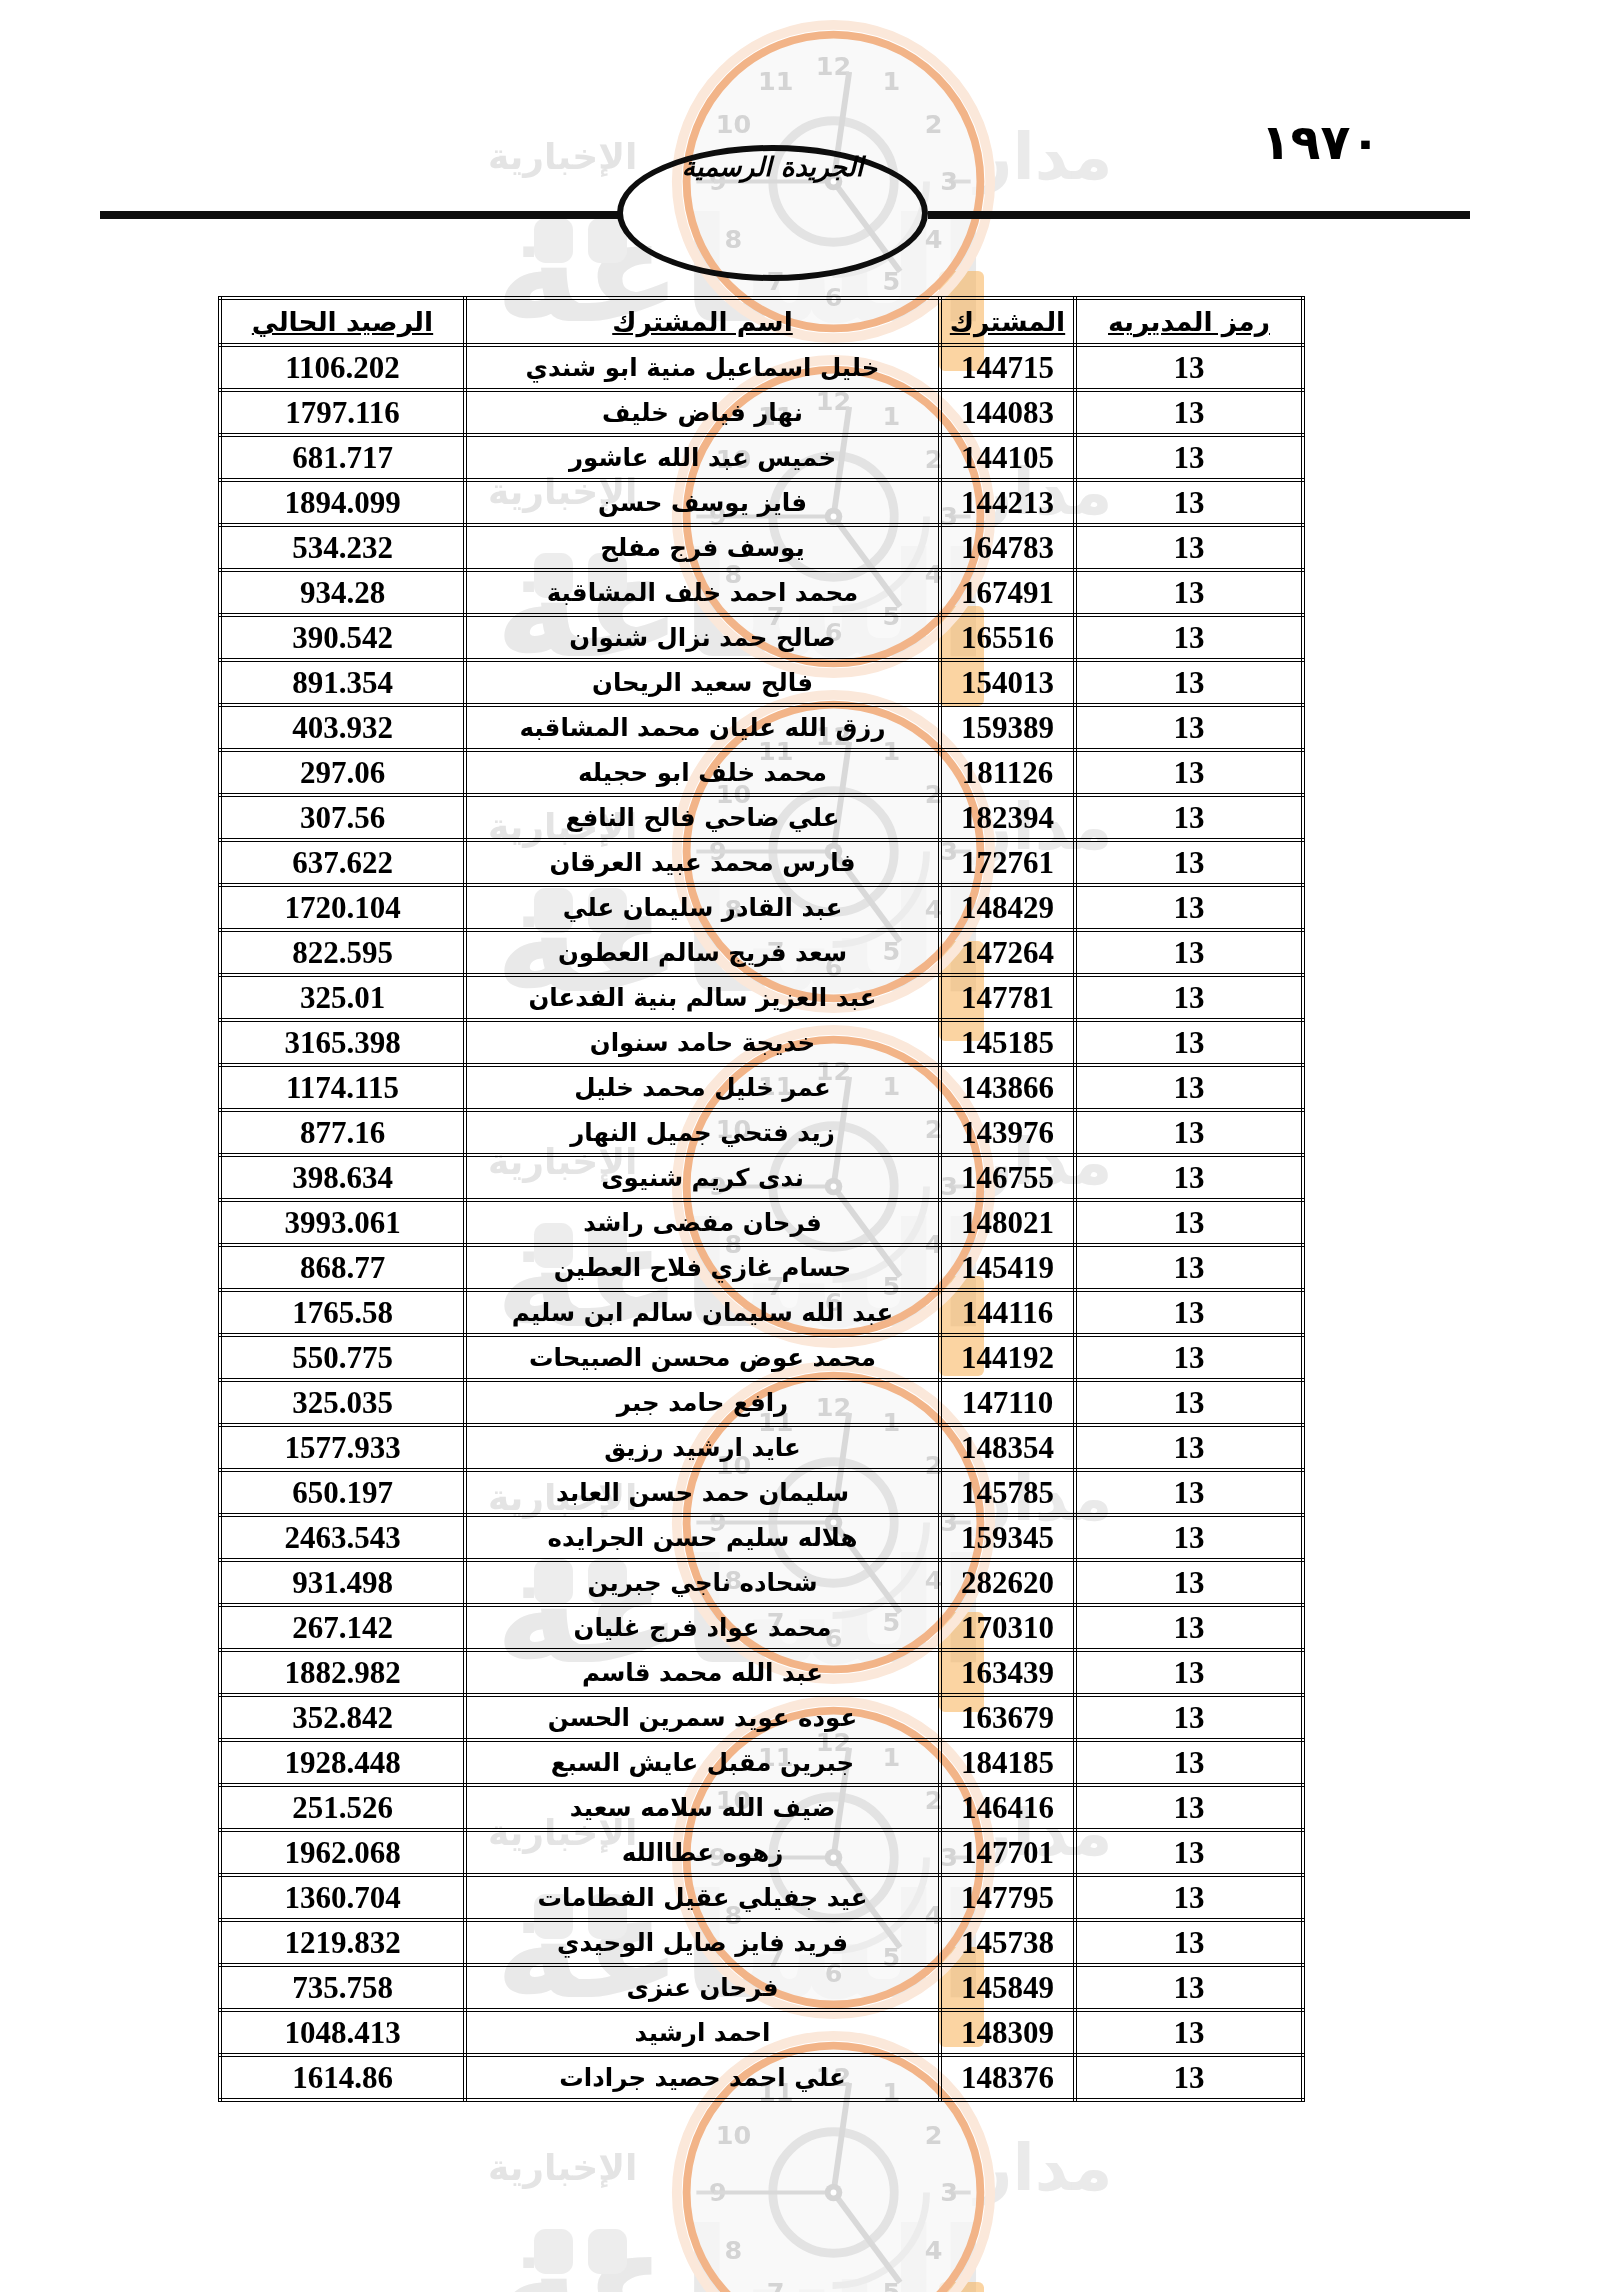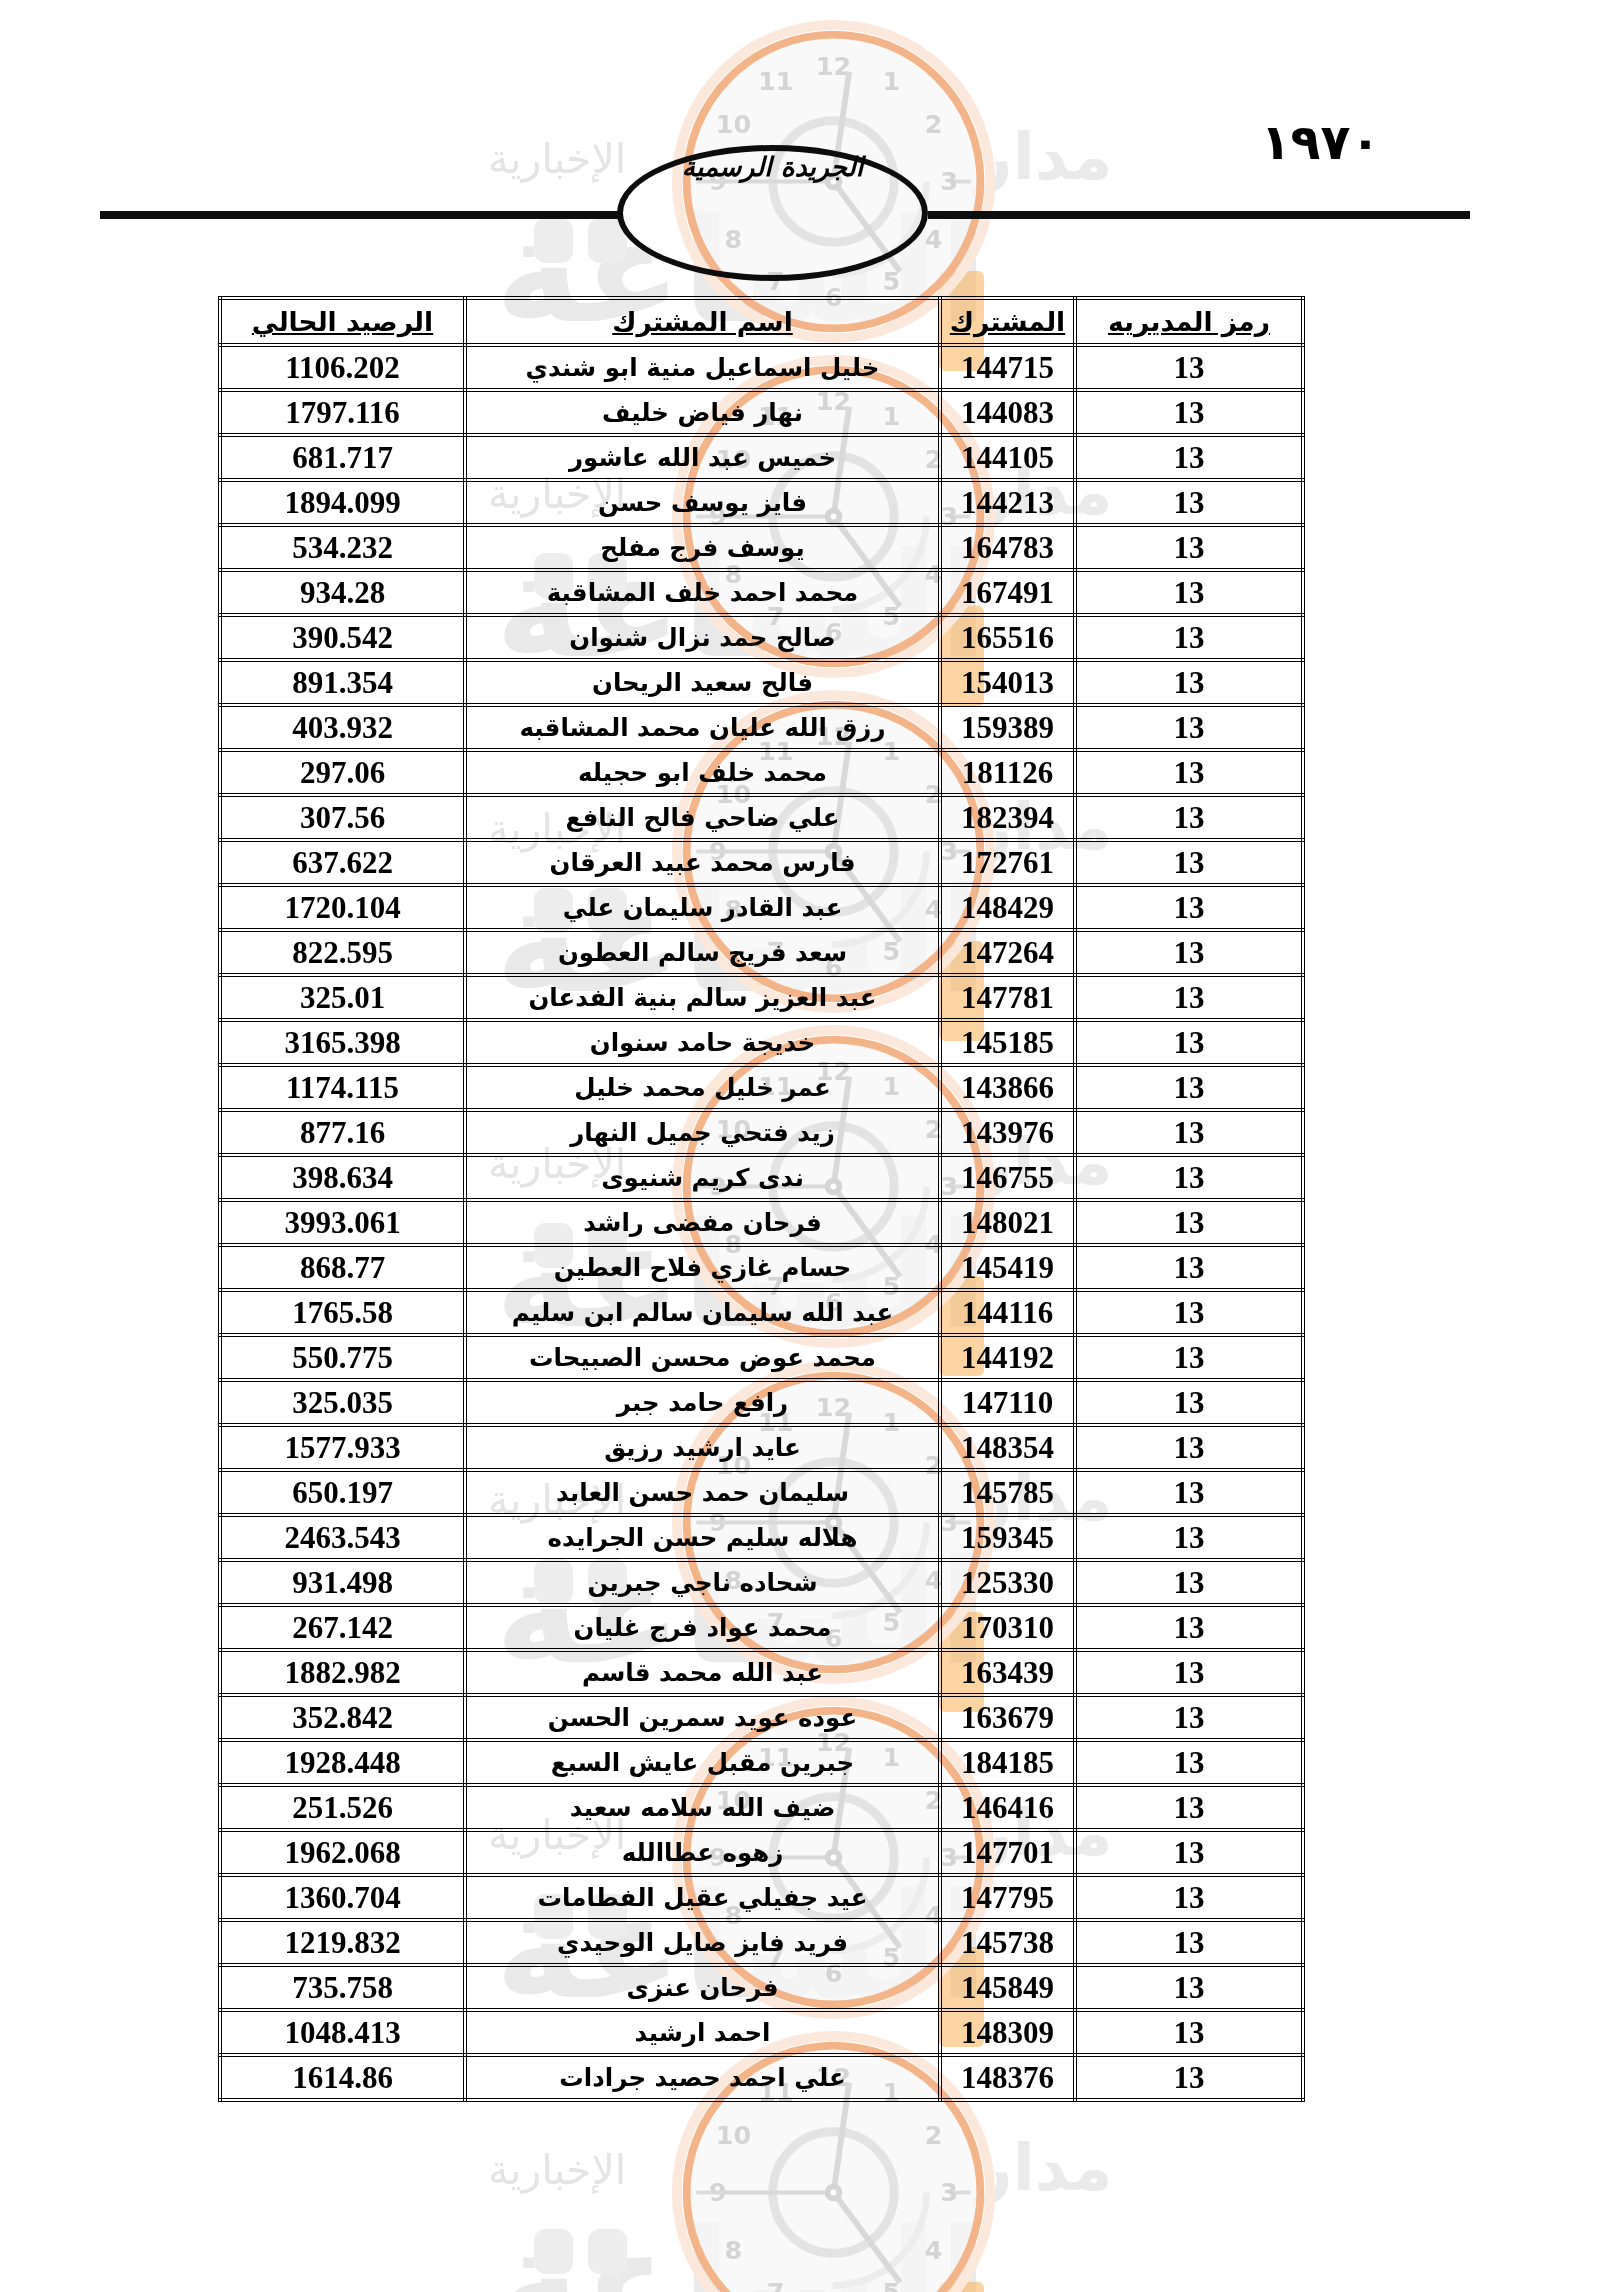--- a/index.html
+++ b/index.html
@@ -7,21 +7,21 @@
     width:1621px;height:2293px;
     background:#ffffff;
     position:relative;
     overflow:hidden;
     font-family:"DejaVu Sans",sans-serif;
   }
   
   .wm-layer{position:absolute;inset:0;z-index:0;pointer-events:none;}
   .wm-tile{position:absolute;left:0;width:1621px;height:335px;}
   .wm-tile > *{position:absolute;}
-  .wm-ikhbaria{left:488px;top:125px;font-size:41px;font-weight:normal;color:#e4e4e4;direction:rtl;line-height:1;}
+  .wm-ikhbaria{left:488px;top:125px;font-size:36px;font-weight:bold;color:#e4e4e4;direction:rtl;line-height:1;}
   .wm-dot{width:39px;height:45px;border-radius:11.8px;background:#ededed;top:204px;}
   .wm-dot.d1{left:534px;}
   .wm-dot.d2{left:588px;}
   .wm-madar{left:975px;top:110px;font-size:65px;font-weight:bold;color:#eaeaea;direction:rtl;line-height:1;}
   .wm-saa{left:495px;top:184px;font-size:145px;font-weight:bold;color:#e9e9e9;direction:rtl;line-height:1;}
   .wm-orange{left:939px;top:257px;width:45px;height:100px;background:#f8b055;opacity:.55;border-radius:5.9px;}
   .wm-clock{left:667px;top:1px;}
   
   .rule{position:absolute;top:211px;height:7.8px;background:#0d0d0d;z-index:1;}
   .rule-left{left:100px;width:518px;}
@@ -476,21 +476,21 @@
         <td class="num">650.197</td>
       </tr>
       <tr>
         <td class="num">13</td>
         <td class="num">159345</td>
         <td class="aname">هلاله سليم حسن الجرايده</td>
         <td class="num">2463.543</td>
       </tr>
       <tr>
         <td class="num">13</td>
-        <td class="num">125330</td>
+        <td class="num">282620</td>
         <td class="aname">شحاده ناجي جبرين</td>
         <td class="num">931.498</td>
       </tr>
       <tr>
         <td class="num">13</td>
         <td class="num">170310</td>
         <td class="aname">محمد عواد فرج غليان</td>
         <td class="num">267.142</td>
       </tr>
       <tr>

